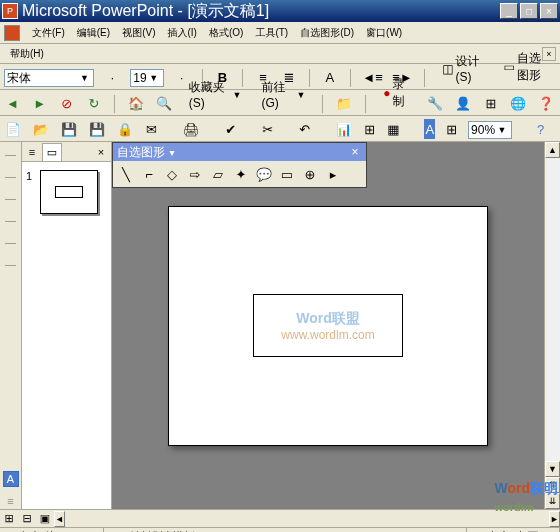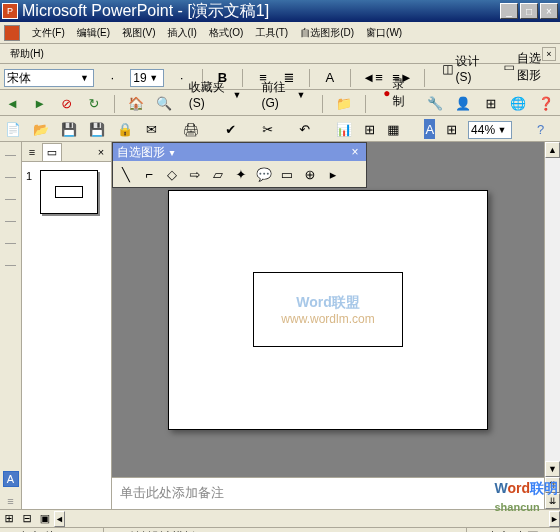--- a/index.html
+++ b/index.html
@@ -35,21 +35,21 @@
 .thumb-tab { width:20px; height:18px; display:flex; align-items:center; justify-content:center; cursor:pointer; font-size:11px; }
 .thumb-tab.active { background:#fff; border:1px solid #aca899; border-bottom:none; }
 .thumb-area { padding: 8px 4px; }
 .thumb-item { display:flex; align-items:flex-start; gap:4px; }
 .thumb-num { font-size:11px; width:10px; }
 .thumb-slide { width:58px; height:44px; background:#fff; border:1px solid #000; box-shadow:2px 2px 0 #888; display:flex; align-items:center; justify-content:center; }
 .thumb-rect { width:28px; height:12px; border:1px solid #000; }
 .slide-area { flex:1; background:#808080; position:relative; display:flex; flex-direction:column; }
 .slide-canvas { flex:1; display:flex; align-items:center; justify-content:center; position:relative; overflow:hidden; }
 .slide { width: 320px; height: 240px; background:#fff; border:1px solid #000; box-shadow:3px 3px 6px rgba(0,0,0,0.4); position:relative; display:flex; align-items:center; justify-content:center; }
-.slide-rect { width:150px; height:75px; border:1px solid #000; display:flex; align-items:center; justify-content:center; flex-direction:column; }
+.slide-rect { width:150px; height:63px; border:1px solid #000; display:flex; align-items:center; justify-content:center; flex-direction:column; }
 .watermark { color:#a8c8e8; font-size:14px; font-weight:bold; }
 .watermark2 { color:#d8b888; font-size:12px; }
 .autoshapes { position:absolute; top:0; left:0; width:255px; background:#be185d; border:1px solid #404040; }
 .autoshapes-title { background:#7a96df; color:#fff; height:18px; display:flex; align-items:center; padding:0 4px; font-size:12px; }
 .autoshapes-title .close { margin-left:auto; cursor:pointer; width:14px; text-align:center; }
 .autoshapes-title .pin { cursor:pointer; width:14px; text-align:center; font-size:10px; }
 .autoshapes-row { display:flex; padding:2px; gap:1px; background:#ece9d8; }
 .as-btn { width:22px; height:22px; display:flex; align-items:center; justify-content:center; cursor:pointer; font-size:13px; border:1px solid transparent; }
 .notes { height:32px; background:#fff; border-top:1px solid #aca899; padding:6px 8px; font-size:13px; color:#888; }
 .rightscroll { width:16px; background:#ece9d8; border-left:1px solid #aca899; display:flex; flex-direction:column; }
@@ -182,21 +182,21 @@
   <div class="sep"></div>
   <div class="tbtn">↶</div>
   <div class="sep"></div>
   <div class="tbtn">📊</div>
   <div class="tbtn">⊞</div>
   <div class="tbtn">▦</div>
   <div class="sep"></div>
   <div class="tbtn" style="background:#4a7ac8;color:#fff">A</div>
   <div class="tbtn">⊞</div>
   <div class="combo zoom-combo">
-    <span>44%</span>
+    <span>90%</span>
     <span style="flex:1"></span>
       <span class="arrow">▼</span>
   </div>
   <div class="sep"></div>
   <div class="tbtn" style="color:#4a7ac8">?</div>
   <div class="tbtn">⋮</div>
 </div>
 
 <div class="content">
   <div class="leftstrip">
@@ -250,23 +250,20 @@
         </div>
       </div>
 
       <div class="slide">
         <div class="slide-rect">
           <div class="watermark">Word联盟</div>
           <div class="watermark2">www.wordlm.com</div>
         </div>
       </div>
     </div>
-    <div class="notes">
-      <span>单击此处添加备注</span>
-    </div>
   </div>
 
   <div class="rightscroll">
     <div class="scrollbtn">▲</div>
     <div class="scrolltrack"></div>
     <div class="scrollbtn">▼</div>
     <div class="scrollbtn">⇈</div>
     <div class="scrollbtn">⇊</div>
   </div>
 </div>
@@ -283,14 +280,14 @@
 </div>
 
 <div class="statusbar">
   <div class="status-cell">幻灯片 1 / 1</div>
   <div class="status-cell wide">默认设计模板</div>
   <div class="status-cell">中文(中国</div>
 </div>
 
 <div class="corner-logo">
   <span class="w">W</span><span class="ord">ord</span><span class="lm">联明</span><br>
-  <span class="shancun">shancun</span>
+  <span class="shancun">wordlm</span>
 </div>
 
 </body></html>

